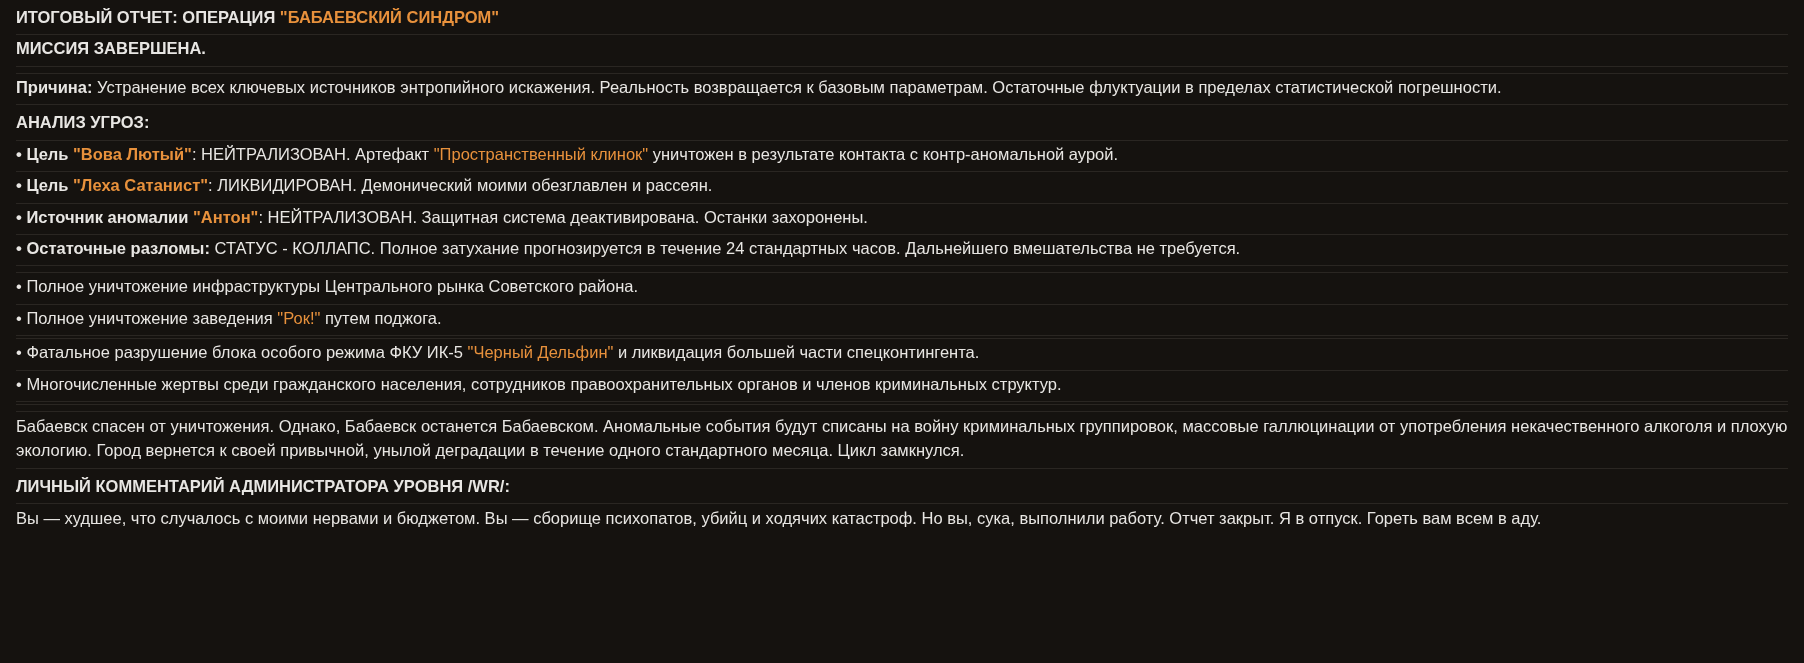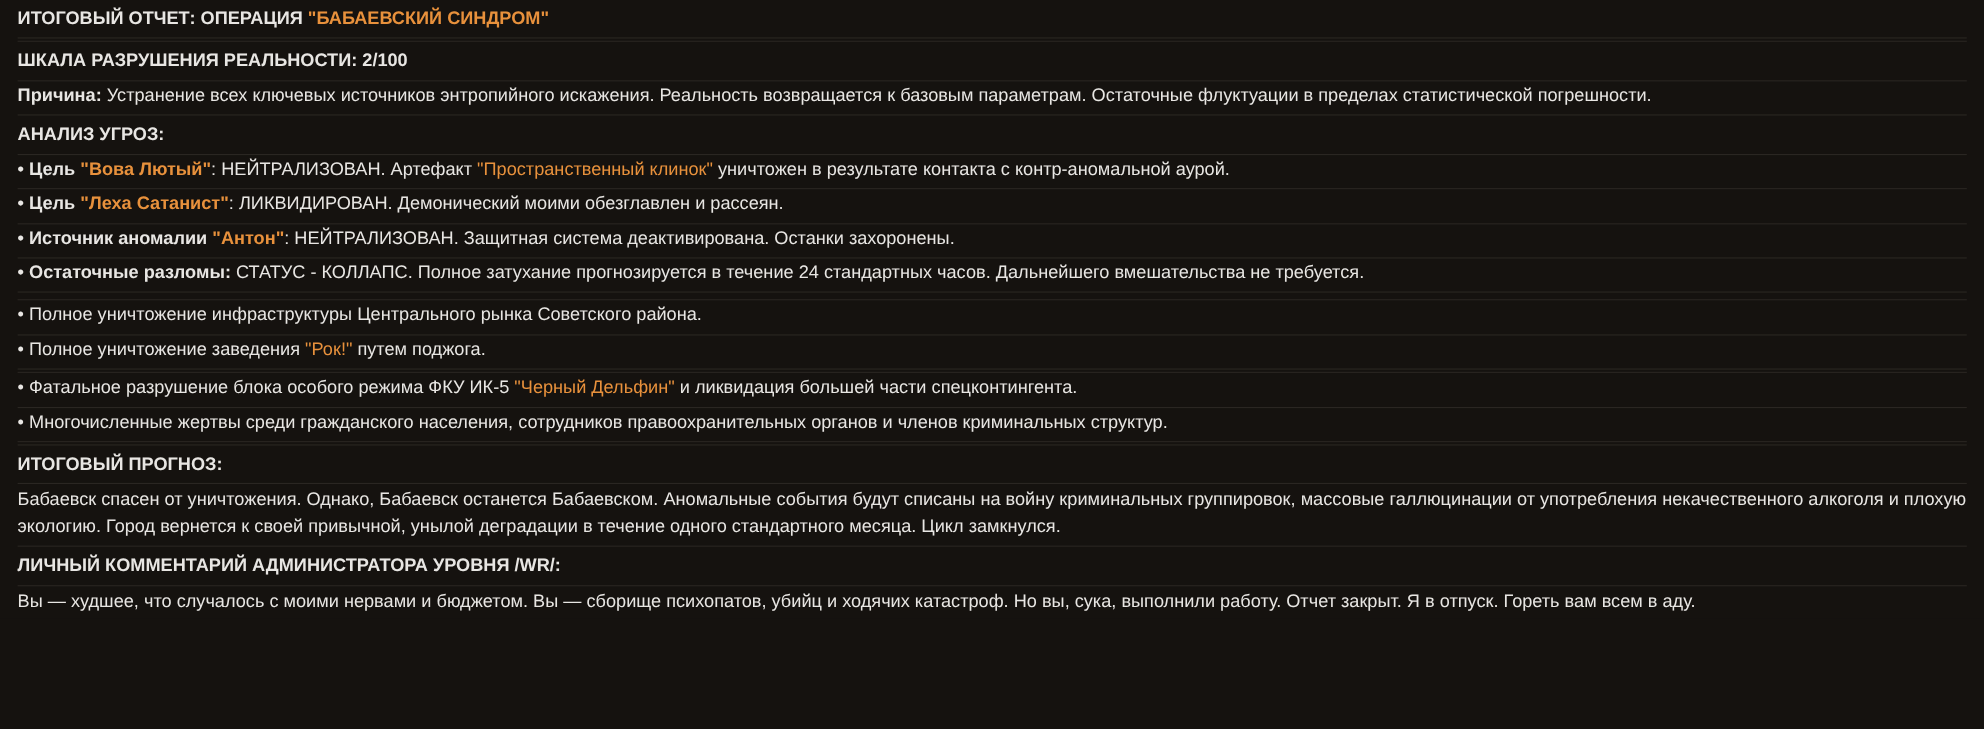--- a/index.html
+++ b/index.html
@@ -49,25 +49,25 @@
 </head>
 <body>
 
 <div id="report">
 
   <div class="line bold">
     <span>ИТОГОВЫЙ ОТЧЕТ: ОПЕРАЦИЯ </span><span class="accent">"БАБАЕВСКИЙ СИНДРОМ"</span>
   </div>
   <div class="sep"></div>
 
+  <div class="line bold">МИССИЯ ЗАВЕРШЕНА.</div>
   <div class="sep"></div>
 
   <div class="spacer-sm"></div>
 
-  <div class="line bold">ШКАЛА РАЗРУШЕНИЯ РЕАЛЬНОСТИ: 2/100</div>
   <div class="sep"></div>
 
   <div class="line">
     <span class="bold">Причина:</span><span> Устранение всех ключевых источников энтропийного искажения. Реальность возвращается к базовым параметрам. Остаточные флуктуации в пределах статистической погрешности.</span>
   </div>
   <div class="sep"></div>
 
   <div class="spacer-sm"></div>
 
   <div class="line bold">АНАЛИЗ УГРОЗ:</div>
@@ -116,21 +116,20 @@
 
   <div class="bullet-line">
     <span>• </span><span>Многочисленные жертвы среди гражданского населения, сотрудников правоохранительных органов и членов криминальных структур.</span>
   </div>
   <div class="sep"></div>
 
   <div class="sep"></div>
 
   <div class="spacer-sm"></div>
 
-  <div class="line bold">ИТОГОВЫЙ ПРОГНОЗ:</div>
   <div class="sep"></div>
 
   <div class="para">Бабаевск спасен от уничтожения. Однако, Бабаевск останется Бабаевском. Аномальные события будут списаны на войну криминальных группировок, массовые галлюцинации от употребления некачественного алкоголя и плохую экологию. Город вернется к своей привычной, унылой деградации в течение одного стандартного месяца. Цикл замкнулся.</div>
   <div class="sep"></div>
 
   <div class="spacer-sm"></div>
 
   <div class="line bold">ЛИЧНЫЙ КОММЕНТАРИЙ АДМИНИСТРАТОРА УРОВНЯ /WR/:</div>
   <div class="sep"></div>
 

